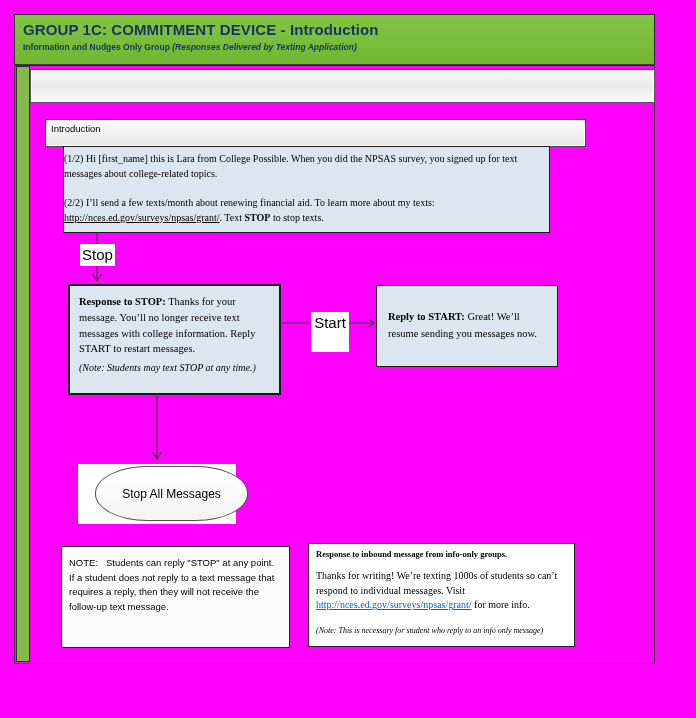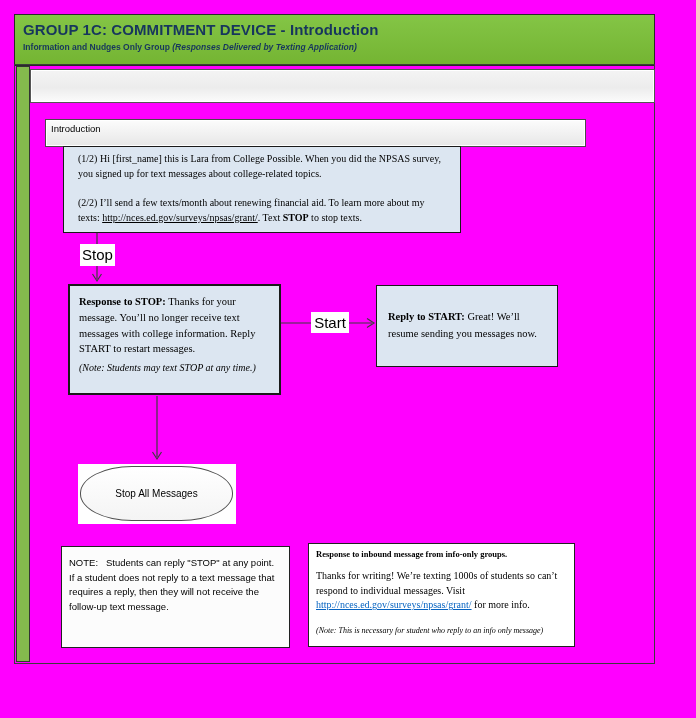--- a/index.html
+++ b/index.html
@@ -64,22 +64,22 @@
     padding-left:5px;
   }
 
   
   .bluebox{
     background:var(--c-message-blue,#DCE6F1);
     border:1px solid var(--c-border-dark,#1A1A1A);
     font-family:"Liberation Serif",serif;color:#000;
   }
   .msg1{
-    left:63px;top:146px;width:398px;height:87px;
-    padding:4px 14px;font-size:10px;line-height:1.5;
+    left:63px;top:146px;width:487px;height:87px;
+    padding:4px 0;font-size:10px;line-height:1.5;
   }
   .msg1 .p2{margin-top:14px;}
   .stopbox{
     left:68px;top:284px;width:213px;height:111px;
     border-width:2px;padding:8px 9px;
     font-size:10.5px;line-height:1.5;
   }
   .stopbox .note{margin-top:4px;font-style:italic;font-size:10px;line-height:1.3;}
   .startbox{
     left:376px;top:285px;width:182px;height:82px;
@@ -89,30 +89,30 @@
   .ulink{color:inherit;text-decoration:underline;cursor:pointer;}
   .blink{color:var(--c-link-blue,#0563C1);text-decoration:underline;cursor:pointer;}
   b{font-weight:bold;}
 
   
   .clabel{
     background:#fff;color:#000;font-size:15px;
     text-align:center;
   }
   .lbl-stop{left:80px;top:244px;width:35px;height:22px;line-height:21px;}
-  .lbl-start{left:311px;top:312px;width:38px;height:21px;line-height:22px;}
+  .lbl-start{left:311px;top:312px;width:38px;height:40px;line-height:22px;}
 
   
   .termbg{left:78px;top:464px;width:158px;height:60px;background:#fff;}
   .term{
-    left:80px;top:466px;width:153px;height:55px;
+    left:95px;top:466px;width:153px;height:55px;
     border:1.4px solid #4f4f4f;border-radius:52px/27px;
     background:linear-gradient(#ffffff,#f4f4f4);
     display:flex;align-items:center;justify-content:center;
-    font-size:10px;color:#000;
+    font-size:12px;color:#000;
   }
 
   
   .notebox{
     left:61px;top:546px;width:229px;height:102px;
     background:#fcfcfc;border:1px solid #222;
     padding:9px 7px;font-size:9.5px;line-height:1.55;color:#000;
     white-space:pre-wrap;
   }
   .inbound{

